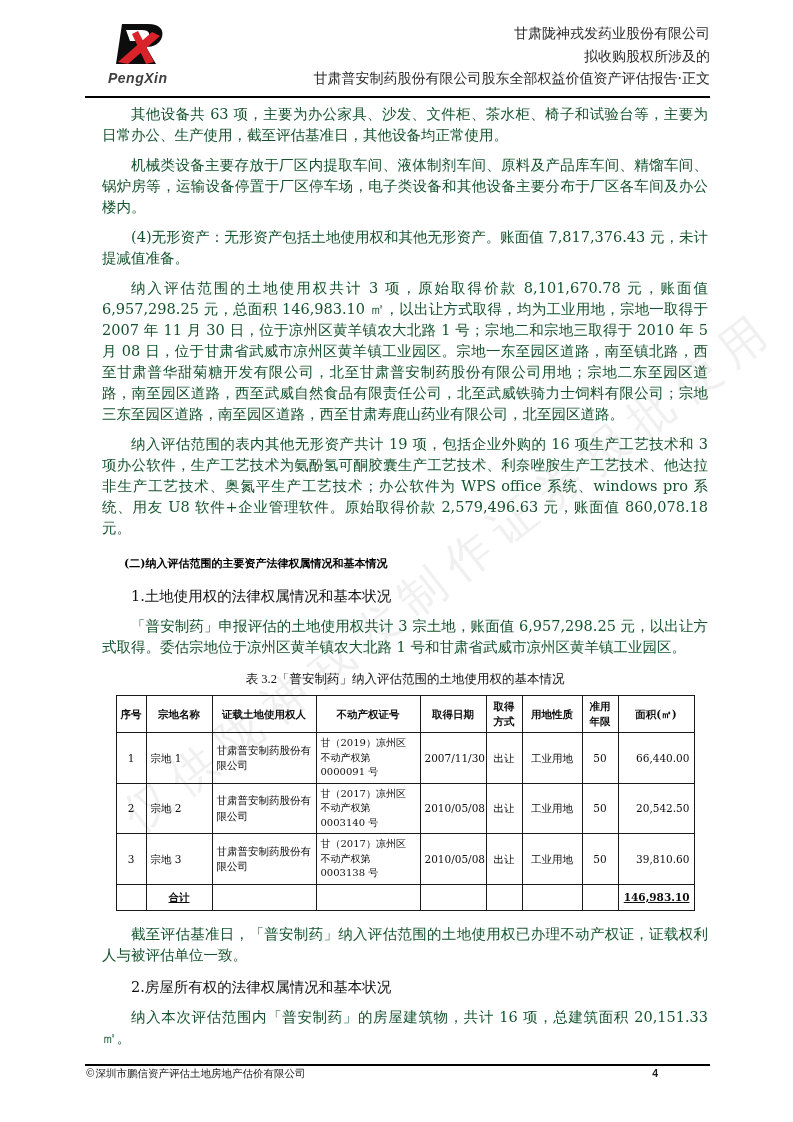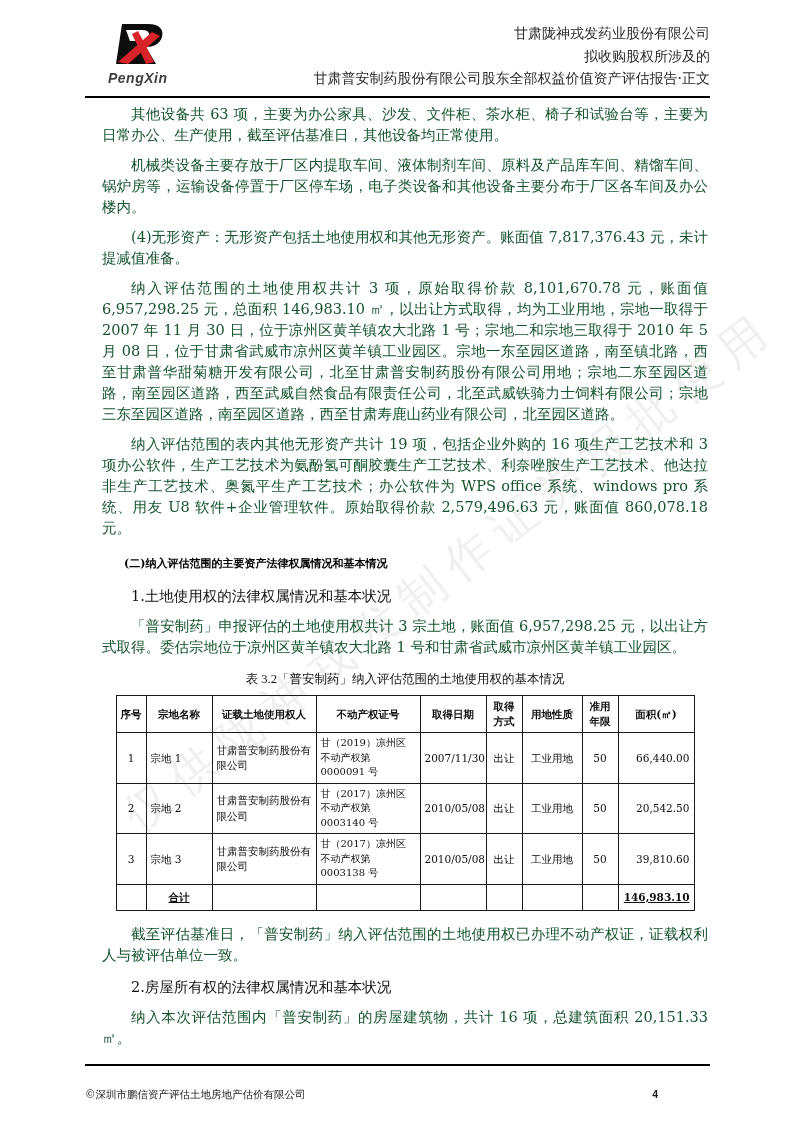--- a/index.html
+++ b/index.html
@@ -70,21 +70,21 @@
   td.l { text-align: left; }
   td.r { text-align: right; padding-right: 7px; }
   td.cert { font-size: 10px; margin-top: 48px; }
   tr.total td { font-weight: 700; height: 26px; text-decoration: underline; }
   tr.data td { height: 46px; }
   tr.head th { height: 36px; }
 
   
   .footer {
     position: absolute; left: 85px; right: 83px; top: 1064px;
-    border-top: 2px solid #000; padding-top: 22px;
+    border-top: 2px solid #000; padding-top: 1px;
     display: flex; justify-content: space-between; align-items: baseline;
     font-size: 10.5px; color: #1c1c1c;
   }
   .footer .page-num { margin-right: 52px; font-family: "Liberation Sans", sans-serif; font-weight: 700; }
 </style>
 </head>
 <body>
 
 <div class="page">
 

